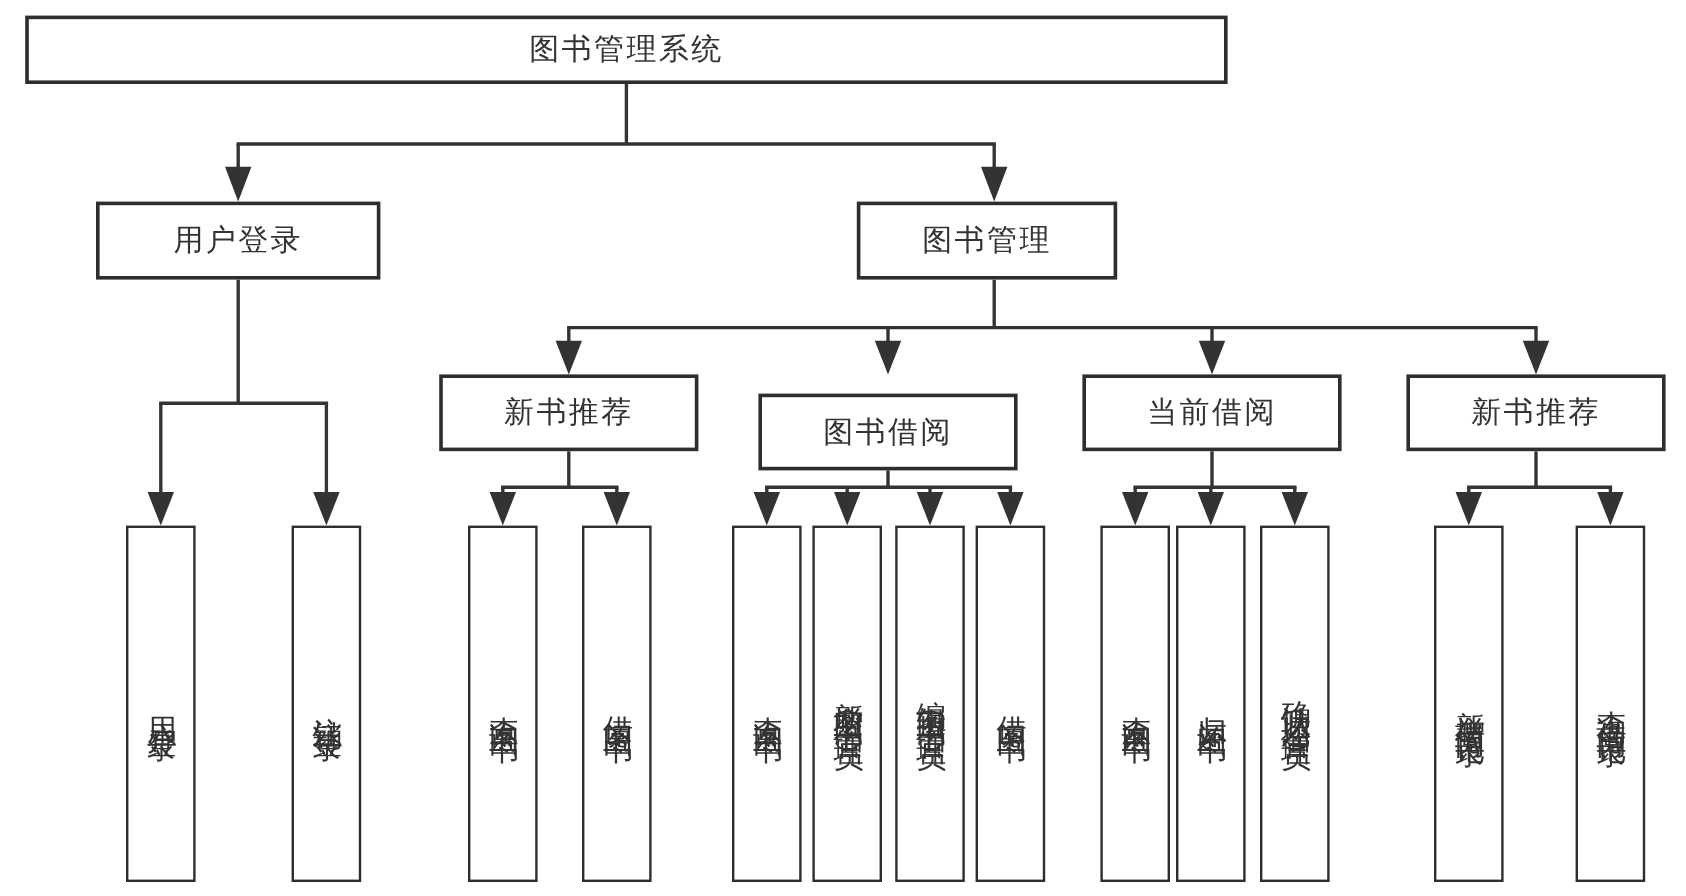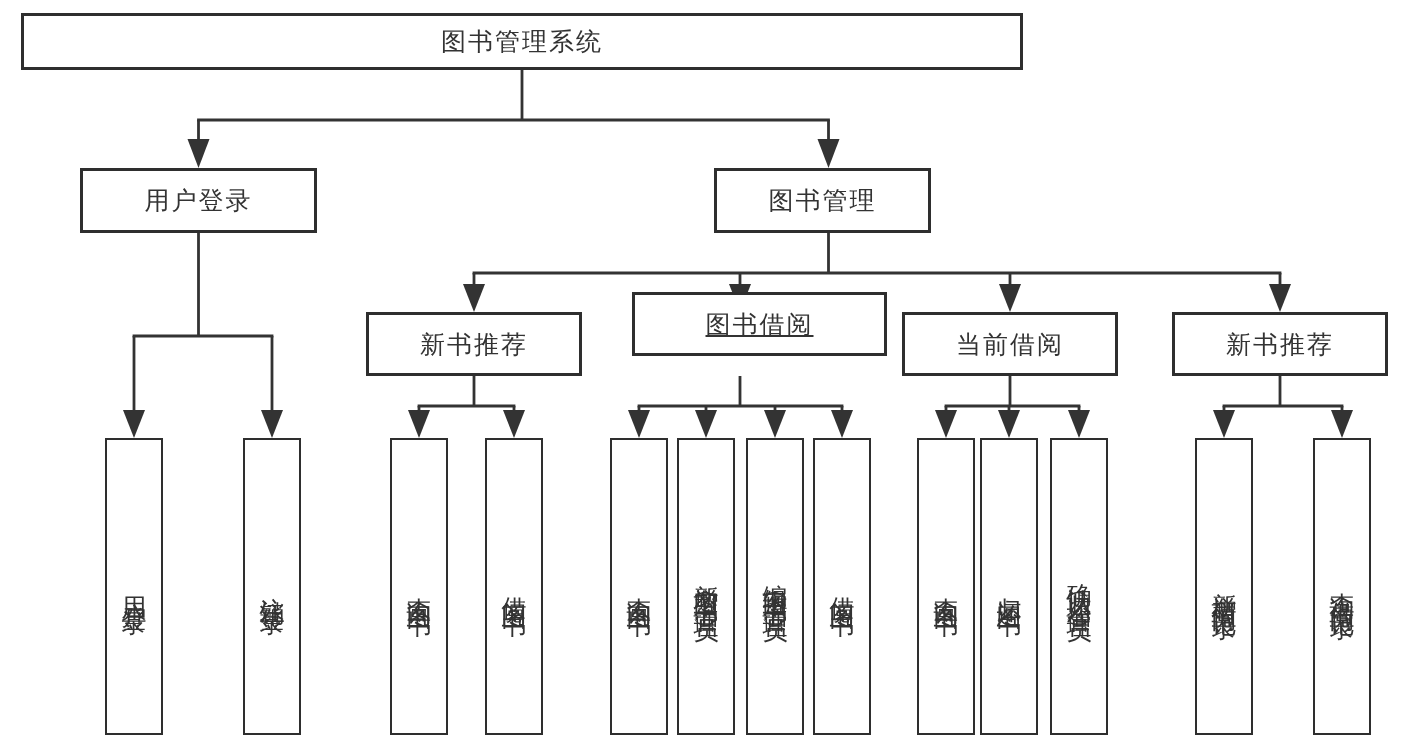--- a/index.html
+++ b/index.html
@@ -46,21 +46,21 @@
     letter-spacing: 5px;
     line-height: 1;
   }
   
   .n-root      { left: 21px;   top: 13px;  width: 1002px; height: 57px; }
   
   .n-login     { left: 80px;   top: 168px; width: 237px;  height: 65px; }
   .n-mgmt      { left: 698px;  top: 168px; width: 217px;  height: 65px; margin-left: 16px; }
   
   .n-newrec    { left: 366px;  top: 312px; width: 216px;  height: 64px; }
-  .n-borrow    { left: 632px;  top: 292px; width: 255px;  height: 64px; text-decoration: underline; }
+  .n-borrow    { left: 632px;  top: 328px; width: 216px;  height: 64px; }
   .n-current   { left: 902px;  top: 312px; width: 216px;  height: 64px; }
   .n-records   { left: 1172px; top: 312px; width: 216px;  height: 64px; }
   
   .leaf { top: 438px; width: 58px; height: 297px; }
   .l-1  { left: 105px; }
   .l-2  { left: 243px; }
   .l-3  { left: 390px; }
   .l-4  { left: 485px; }
   .l-5  { left: 610px; }
   .l-6  { left: 677px; }

